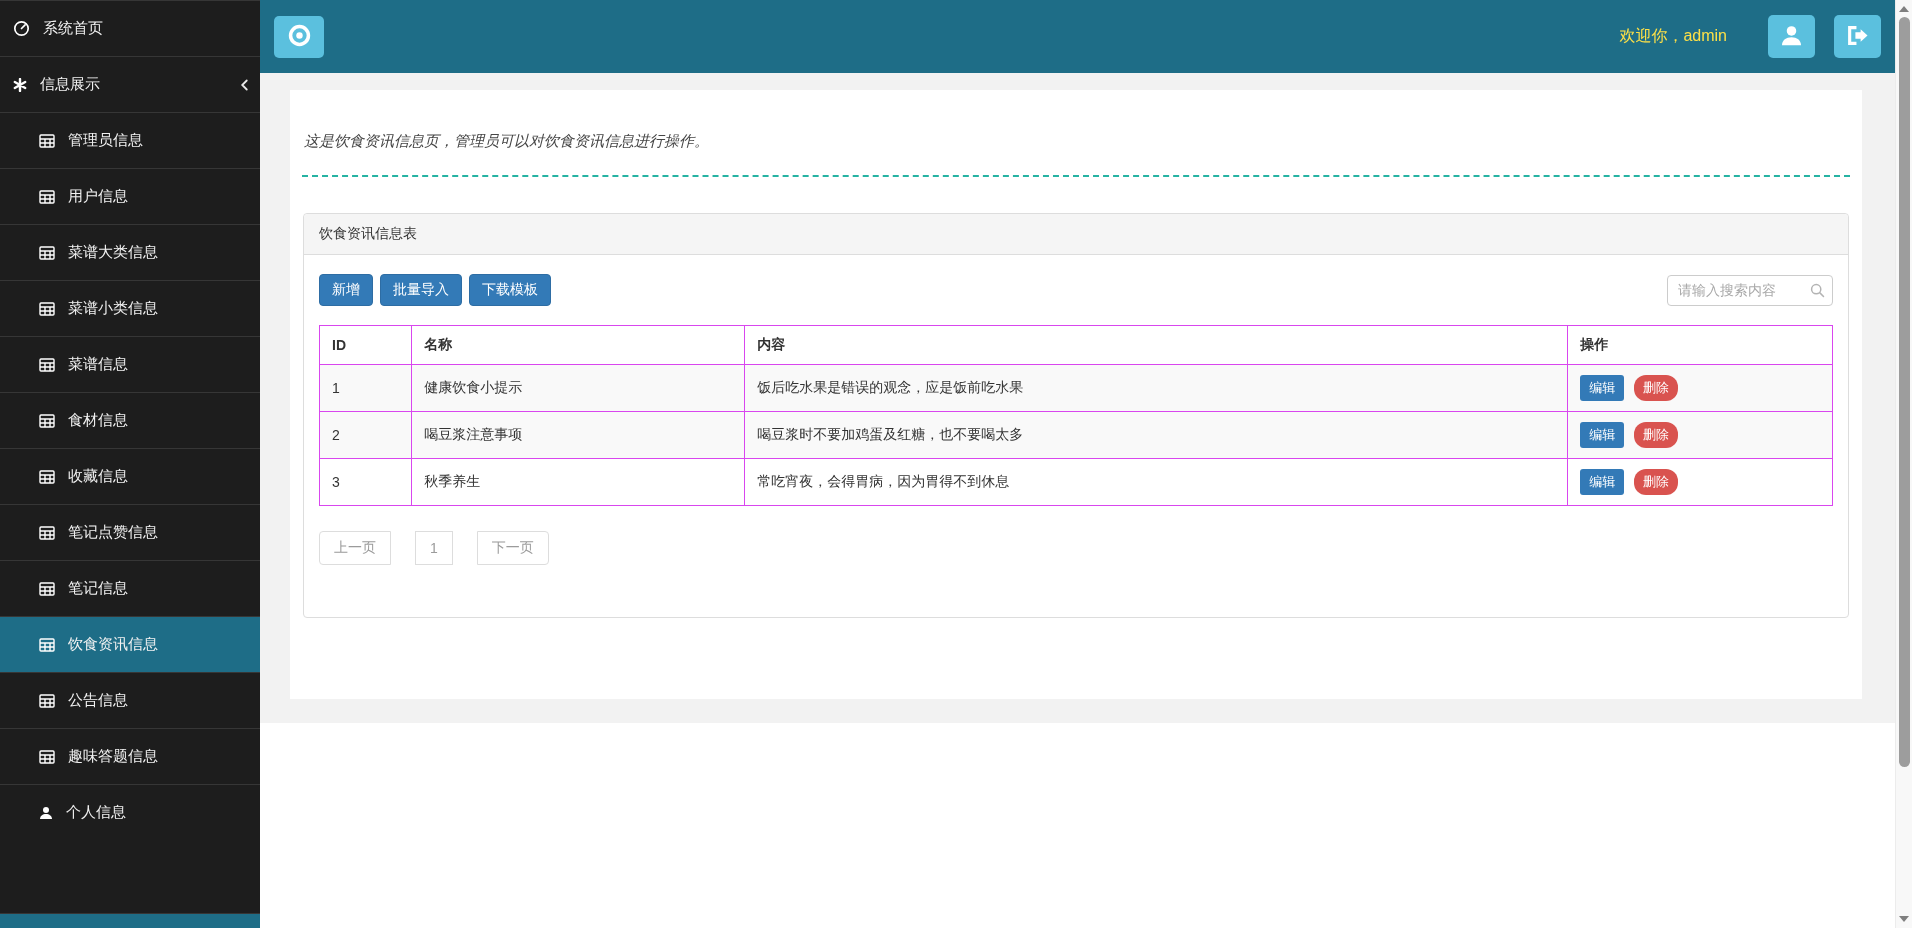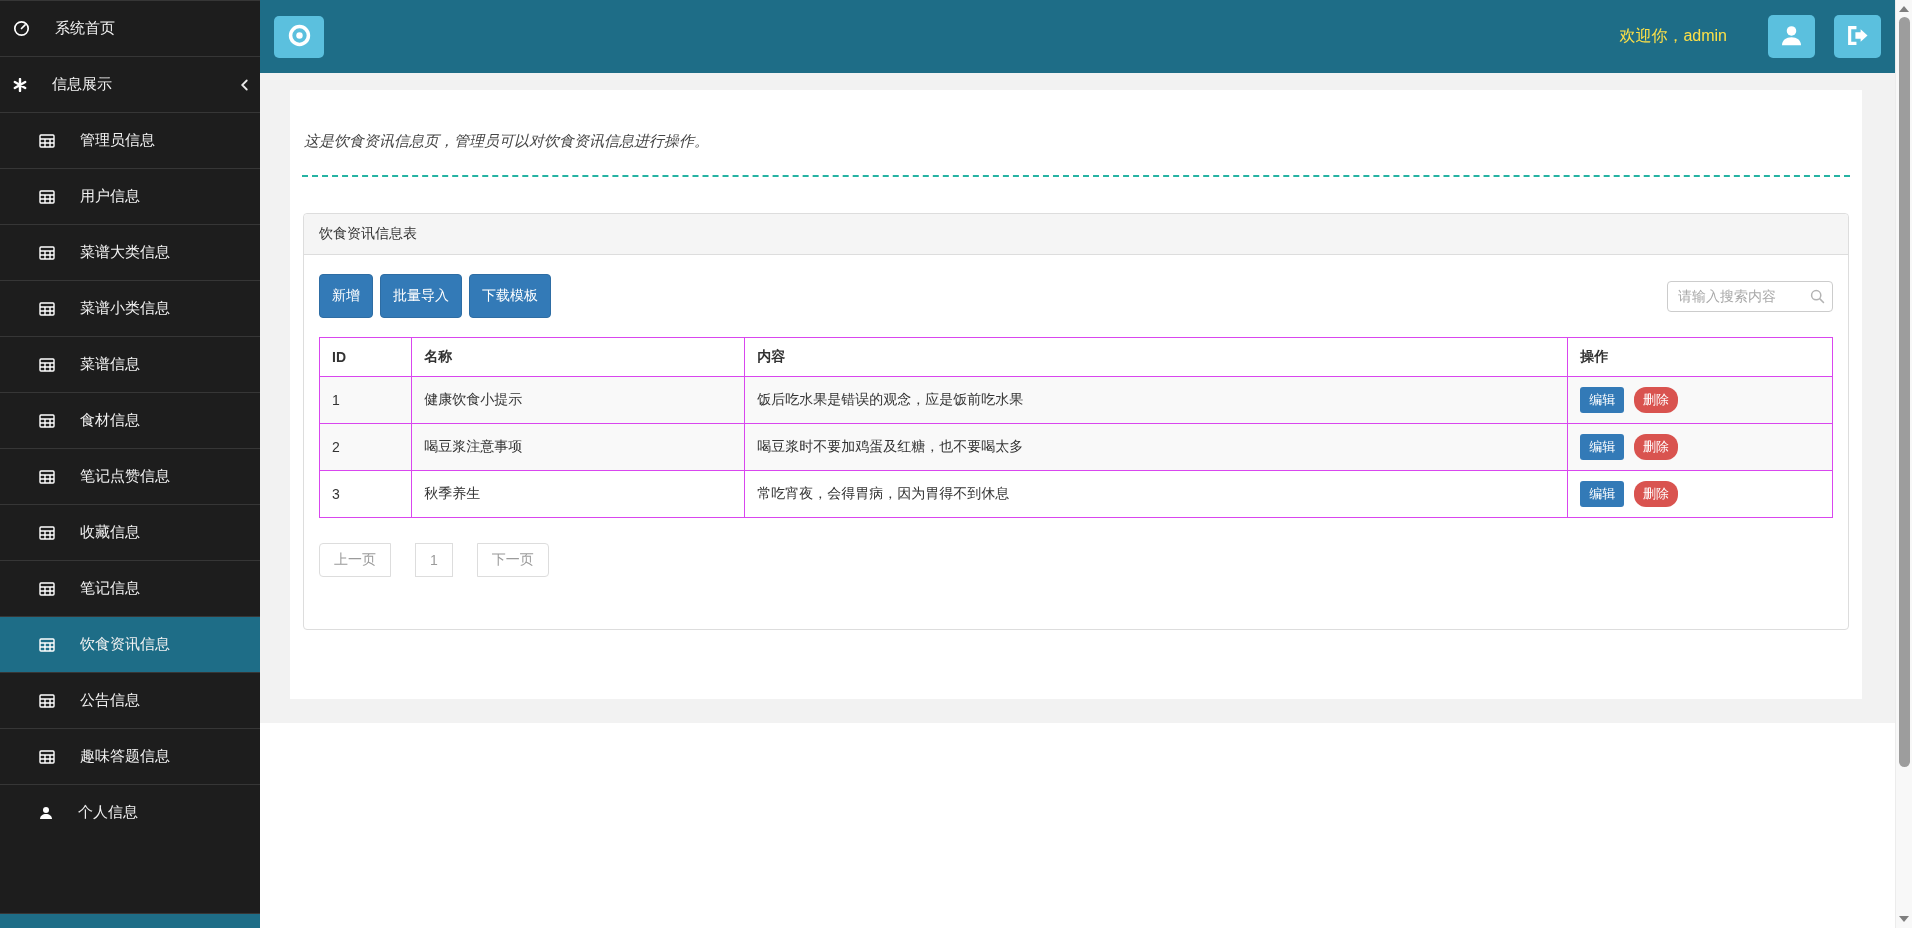--- a/index.html
+++ b/index.html
@@ -13,21 +13,21 @@
 
   
   .sidebar { width:260px; flex-shrink:0; background:#1d1d1d; display:flex; flex-direction:column; }
   .sidebar-title {
     height:74px; line-height:74px; text-align:center; color:#fff;
     font-size:21px; font-weight:bold; letter-spacing:1px;
   }
   .nav-item {
     height:56px; flex-shrink:0; display:flex; align-items:center;
     color:#f2f2f2; font-size:15px; cursor:pointer;
-    border-top:1px solid #363636; padding-left:13px; position:relative;gap:12px;
+    border-top:1px solid #363636; padding-left:13px; position:relative;
   }
   .nav-item.sub { padding-left:39px; }
   .nav-item .icn { display:inline-flex; margin-right:13px; }
   .nav-item.active { background:#1e6d87; }
   .nav-chevron { position:absolute; right:11px; top:22px; display:inline-flex; }
   .sidebar-partial { margin-top:auto; height:15px; background:#1e6d87; border-top:1px solid #363636; }
 
   
   .main { flex:1; min-width:0; display:flex; flex-direction:column; }
   .topbar {
@@ -55,21 +55,21 @@
   .panel-heading {
     background:#f5f5f5; border-bottom:1px solid #ddd; border-radius:4px 4px 0 0;
     padding:11px 15px; font-size:14px; color:#333;
   }
   .panel-body { padding:19px 15px 52px 15px; }
 
   .toolbar { display:flex; align-items:center; margin-bottom:19px; }
   .btn { border:none; cursor:pointer; color:#fff; font-family:inherit; }
   .btn-primary {
     background:#337ab7; border:1px solid #2e6da4; border-radius:4px;
-    font-size:14px; padding:12px 12px; margin-right:7px;
+    font-size:14px; padding:6px 12px; margin-right:7px;
   }
   .search-wrap { margin-left:auto; position:relative; }
   .search-input {
     width:166px; height:31px; border:1px solid #ccc; border-radius:4px;
     padding:0 30px 0 10px; font-size:14px; color:#333; font-family:inherit; outline:none;
   }
   .search-input::placeholder { color:#a9a9a9; }
   .search-icon { position:absolute; right:8px; top:8px; }
 
   
@@ -194,30 +194,30 @@
         </span>
       <span>食材信息</span>
     </div>
     <div class="nav-item sub">
       <span class="icn">
           <svg width="16" height="14" viewBox="0 0 16 14" fill="none" stroke="#fff" stroke-width="1.4">
             <rect x="1" y="1" width="14" height="12" rx="1"></rect>
             <path d="M1 5h14M1 9h14M6 5v8M11 5v8"></path>
           </svg>
         </span>
+      <span>收藏信息</span>
+    </div>
+    <div class="nav-item sub">
+      <span class="icn">
+          <svg width="16" height="14" viewBox="0 0 16 14" fill="none" stroke="#fff" stroke-width="1.4">
+            <rect x="1" y="1" width="14" height="12" rx="1"></rect>
+            <path d="M1 5h14M1 9h14M6 5v8M11 5v8"></path>
+          </svg>
+        </span>
       <span>笔记点赞信息</span>
-    </div>
-    <div class="nav-item sub">
-      <span class="icn">
-          <svg width="16" height="14" viewBox="0 0 16 14" fill="none" stroke="#fff" stroke-width="1.4">
-            <rect x="1" y="1" width="14" height="12" rx="1"></rect>
-            <path d="M1 5h14M1 9h14M6 5v8M11 5v8"></path>
-          </svg>
-        </span>
-      <span>收藏信息</span>
     </div>
     <div class="nav-item sub">
       <span class="icn">
           <svg width="16" height="14" viewBox="0 0 16 14" fill="none" stroke="#fff" stroke-width="1.4">
             <rect x="1" y="1" width="14" height="12" rx="1"></rect>
             <path d="M1 5h14M1 9h14M6 5v8M11 5v8"></path>
           </svg>
         </span>
       <span>笔记信息</span>
     </div>

